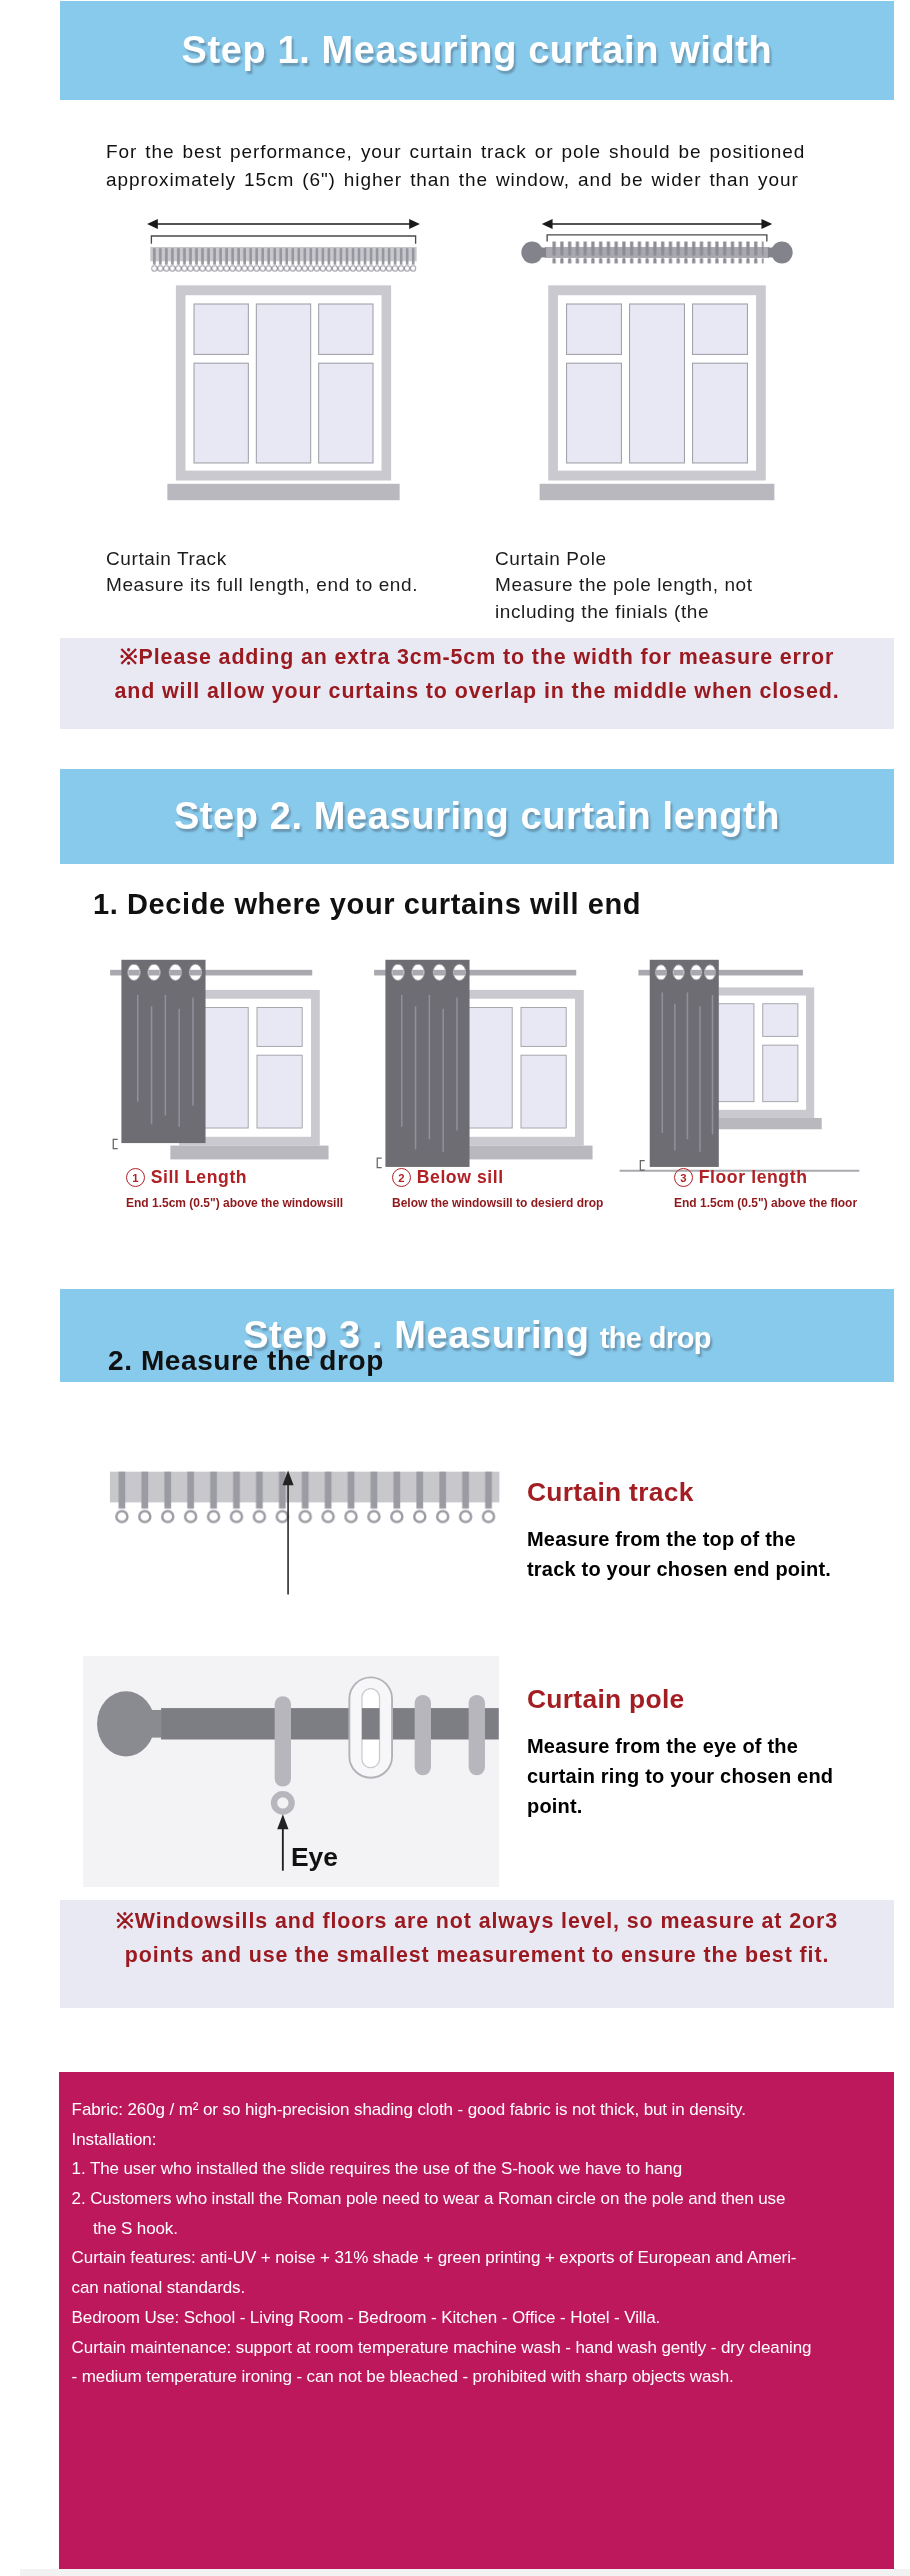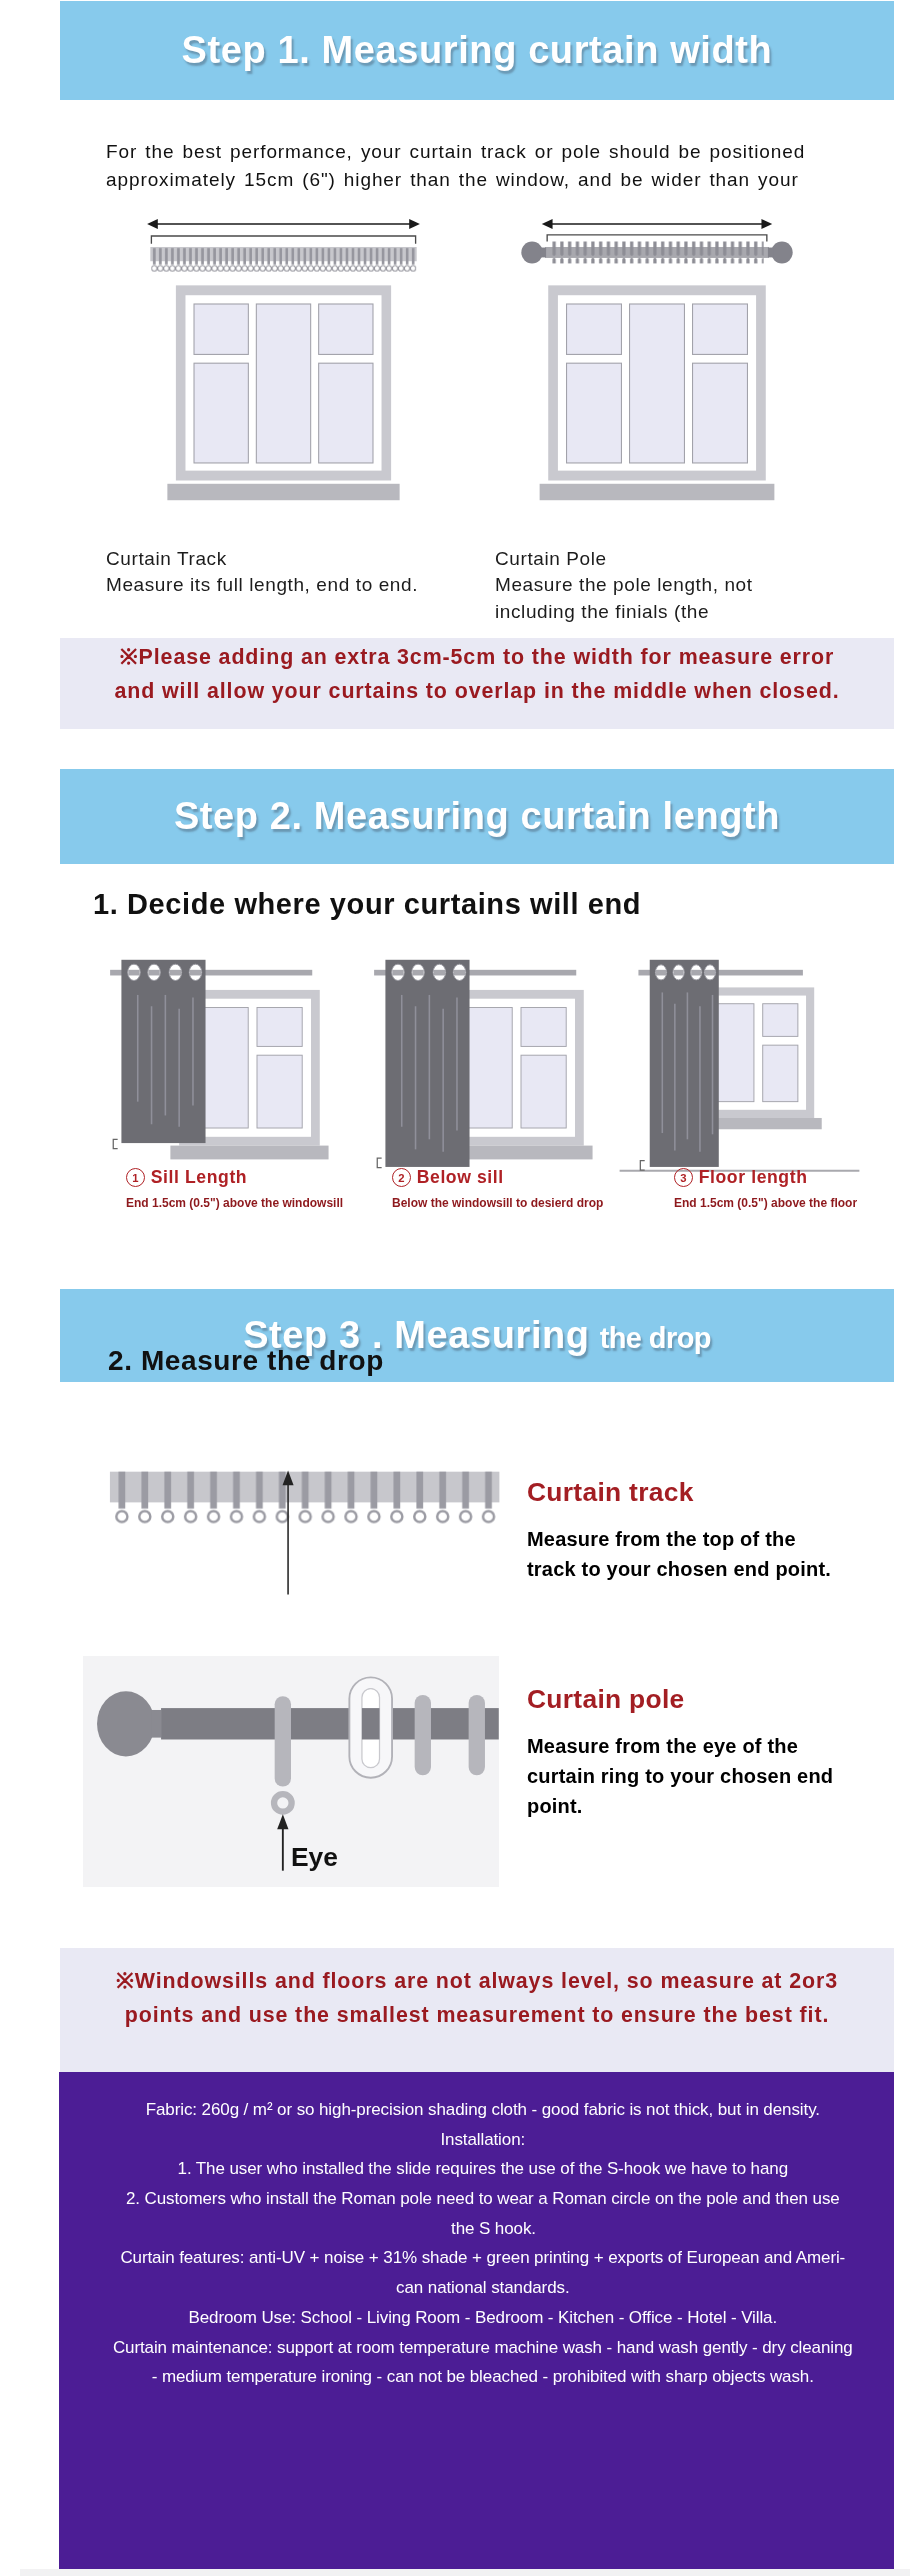--- a/index.html
+++ b/index.html
@@ -12,35 +12,35 @@
   .banner-1{top:1.3px;height:99px;line-height:99px;font-size:38px;}
   .banner-2{top:769px;height:95px;line-height:95px;font-size:38px;}
   .banner-3{top:1289px;height:93px;line-height:93px;font-size:38px;text-align:center;}
   .banner-sub{font-size:29px;letter-spacing:-0.6px;margin-left:10px;}
   .intro{position:absolute;left:86px;top:138px;width:780px;font-size:19px;
          letter-spacing:0.9px;word-spacing:1.9px;line-height:28px;color:#111;}
   .cap{position:absolute;top:546px;font-size:19px;letter-spacing:0.6px;line-height:26.4px;color:#1c1c1c;}
   .note{position:absolute;left:40px;width:834px;background:#E9E9F4;text-align:center;
         color:#9A1A20;font-weight:bold;font-size:21.4px;letter-spacing:0.9px;line-height:34px;}
   .note-1{top:638px;height:91px;padding-top:2px;box-sizing:border-box;}
-  .note-2{top:1948px;height:132px;padding-top:16px;box-sizing:border-box;}
+  .note-2{top:1900px;height:108px;padding-top:4px;box-sizing:border-box;}
   .h-black{position:absolute;font-weight:bold;color:#111;letter-spacing:0.6px;}
   .h1{left:73px;top:888px;font-size:29px;}
   .h2{left:88px;top:1345px;font-size:28px;}
   .optcap{position:absolute;top:1167px;display:flex;align-items:center;gap:5.7px;}
   .optnum{display:inline-flex;align-items:center;justify-content:center;width:17px;height:17px;
           border:1.3px solid #AF2125;border-radius:50%;font-size:11.3px;font-weight:bold;color:#AF2125;}
   .optttl{font-size:17.6px;font-weight:bold;color:#AF2125;letter-spacing:0.6px;}
   .optdesc{position:absolute;top:1196px;font-size:12px;font-weight:bold;color:#8E191D;}
   .redttl{position:absolute;font-size:26.4px;font-weight:bold;color:#A31E23;letter-spacing:0.3px;}
   .redbody{position:absolute;font-size:20px;font-weight:bold;color:#000000;line-height:30px;letter-spacing:0.2px;}
   .polepanel{position:absolute;left:63px;top:1656px;width:416px;height:231px;background:#f3f3f5;}
   .eye-label{position:absolute;left:208px;top:186px;font-size:26.4px;font-weight:bold;color:#111;}
-  .infopanel{position:absolute;left:39px;top:2072px;width:835px;height:497px;background:#4c1d95;
-             box-sizing:border-box;padding:28px 0 0 12.6px;text-align:center;}
+  .infopanel{position:absolute;left:39px;top:2072px;width:835px;height:497px;background:#be185d;
+             box-sizing:border-box;padding:28px 0 0 12.6px;}
   .infoline{font-size:17px;color:#ffffff;letter-spacing:-0.1px;line-height:19px;
             margin-bottom:10.7px;white-space:nowrap;}
   .infoline.indent{padding-left:21.4px;}
   .infoline.gap{margin-top:8.8px;}
   .bottomstrip{position:absolute;left:0;top:2569px;width:910px;height:7px;background:#f2f2f3;}
 </style>
 </head>
 <body>
 
 <div class="page">

